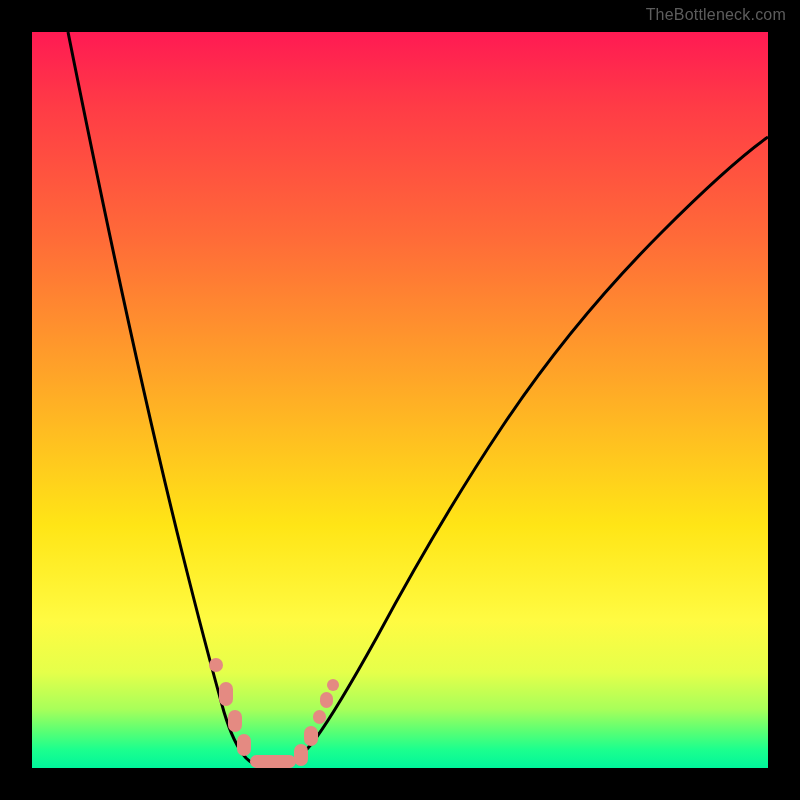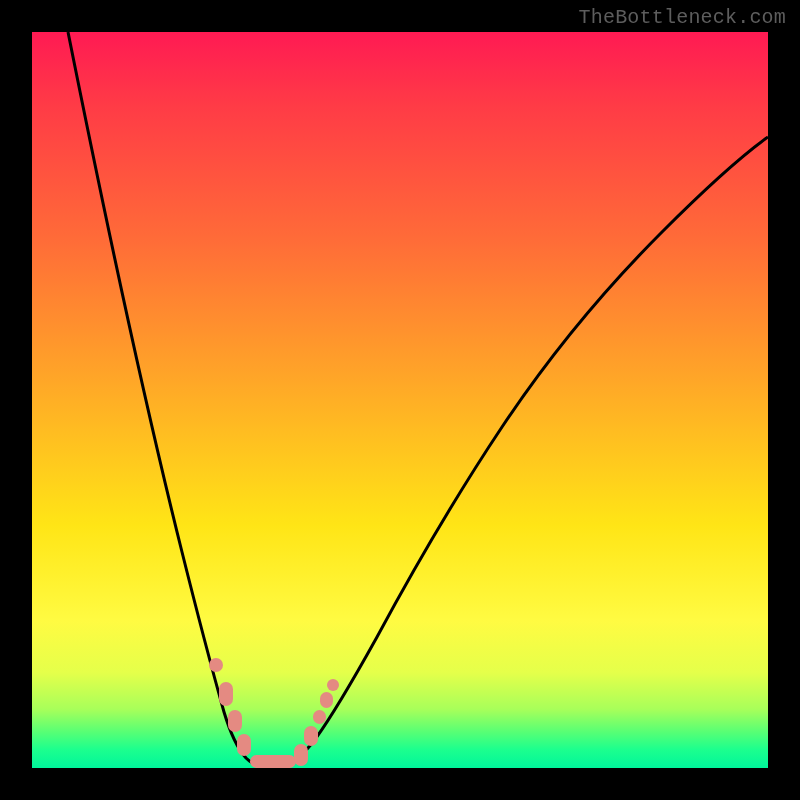--- a/index.html
+++ b/index.html
@@ -41,24 +41,23 @@
       #5aff74 95%,
       #1cff8e 97.5%,
       #00f59b 100%
     );
   }
   .watermark {
     position: absolute;
     top: 6px;
     right: 14px;
     color: #5d5d5d;
-    font-size: 20px;
+    font-size: 16px;
     letter-spacing: 0.2px;
     font-weight: 500;
-    font-family: Liberation Mono, monospace;
   }
   svg.curves {
     position: absolute;
     inset: 0;
   }
   
   .node {
     position: absolute;
     background: #e48a82;
     border-radius: 30px;

